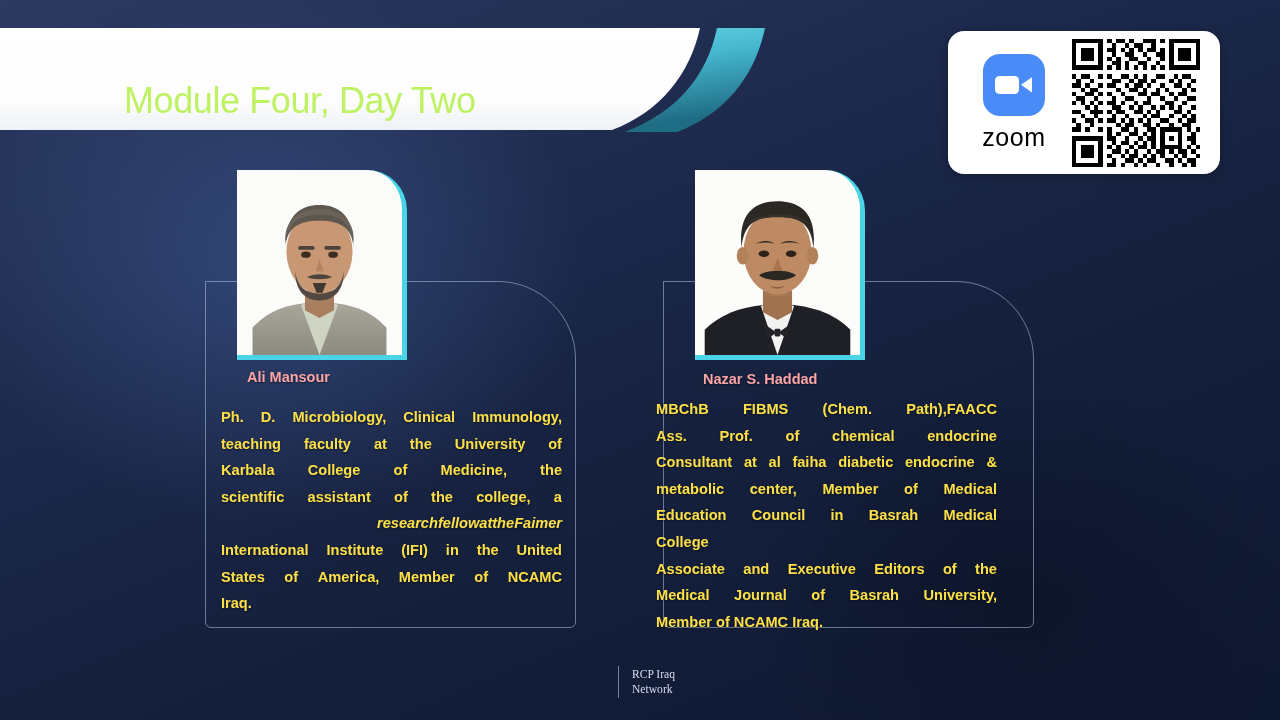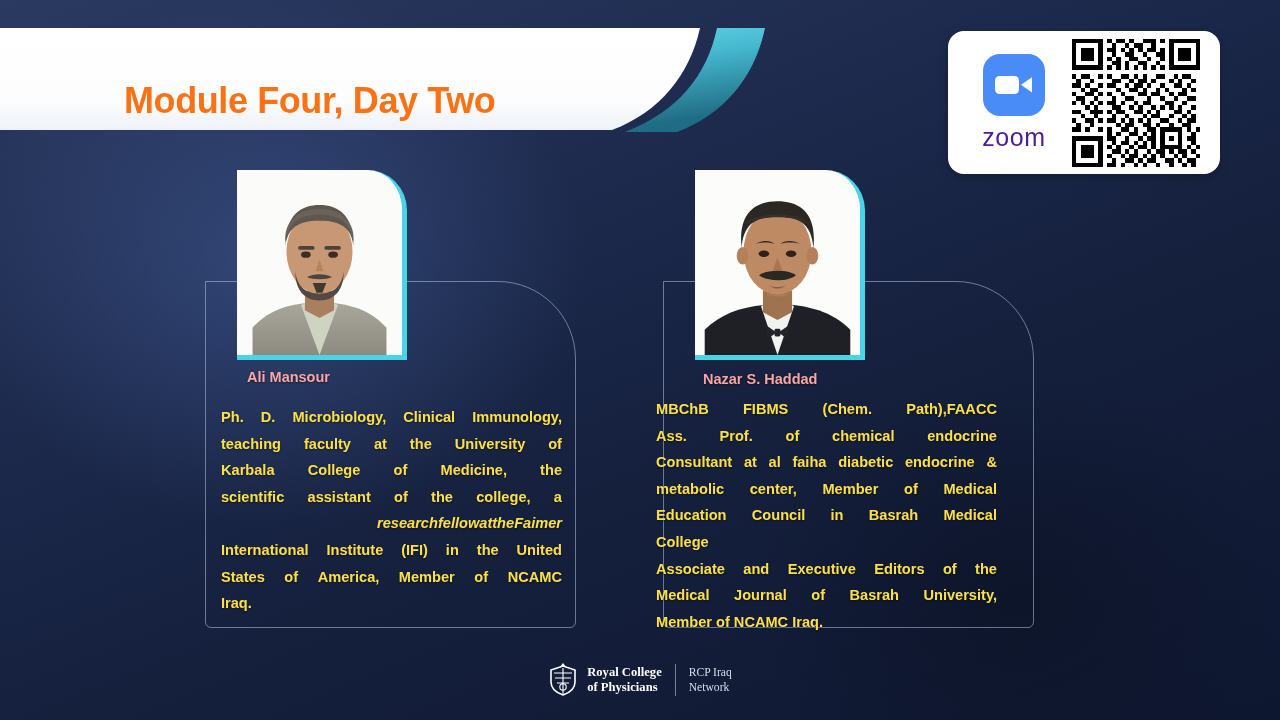--- a/index.html
+++ b/index.html
@@ -32,42 +32,42 @@
     background:radial-gradient(closest-side, rgba(12,20,40,0.85), rgba(12,20,40,0) 70%);
   }
 
   
   #banner-wrap {
     position:absolute; left:0; top:28px; width:830px; height:108px;
   }
   #banner-wrap svg { display:block; }
   #title-text {
     position:absolute; left:124px; top:52px;
-    font-size:36px; font-weight:bold; letter-spacing:-0.4px;
-    color:#f97316;
+    font-size:36px; font-weight:normal; letter-spacing:-0.4px;
+    color:#bef264;
     white-space:nowrap;
   }
 
   
   #zoom-card {
     position:absolute; left:948px; top:31px; width:272px; height:143px;
     background:#ffffff; border-radius:16px;
     box-shadow:0 2px 10px rgba(0,0,0,0.25);
     display:flex; align-items:center;
   }
   #zoom-logo-block {
     width:108px; display:flex; flex-direction:column;
     align-items:center; justify-content:center; margin-left:12px;
   }
   #zoom-icon {
     width:62px; height:62px; border-radius:17px; background:#4a8cf7;
     display:flex; align-items:center; justify-content:center;
   }
   #zoom-word {
-    margin-top:7px; font-size:25px; font-weight:500; color:#4c1d95;
+    margin-top:7px; font-size:25px; font-weight:500; color:#000000;
     letter-spacing:0.6px;
   }
   #qr { width:128px; height:128px; margin-left:4px; }
 
   
   .card {
     position:absolute;
     border:1px solid rgba(176,196,226,0.55);
     border-radius:0 78px 6px 6px;
     background:transparent;
@@ -605,35 +605,20 @@
         <span>Medical</span>
         <span>Journal</span>
         <span>of</span>
         <span>Basrah</span>
         <span>University,</span>
       </div>
       <div>Member of NCAMC Iraq.</div>
     </div>
 
   <div id="footer">
-    <div id="rcp-logo">
-      <div id="rcp-crest">
-        <svg viewBox="0 0 30 36" xmlns="http://www.w3.org/2000/svg">
-          <path d="M3 8 L15 4 L27 8 L27 20 C27 27 21 31 15 33 C9 31 3 27 3 20 Z" fill="none" stroke="#ffffff" stroke-width="1.6"></path>
-          <path d="M6 11 L24 11 M15 6 L15 32" stroke="#ffffff" stroke-width="1.1"></path>
-          <path d="M7 16 L23 16 M9 21 L21 21" stroke="#ffffff" stroke-width="1"></path>
-          <path d="M15 1 L12 5 L18 5 Z" fill="#ffffff"></path>
-          <circle cx="15" cy="25" r="3.2" fill="none" stroke="#ffffff" stroke-width="1.1"></circle>
-        </svg>
-      </div>
-      <div id="rcp-words">
-        <div>Royal College</div>
-        <div>of Physicians</div>
-      </div>
-    </div>
     <div id="footer-div"></div>
     <div id="rcp-net">
       <div>RCP Iraq</div>
       <div>Network</div>
     </div>
   </div>
 
 </div>
 
 </body></html>

